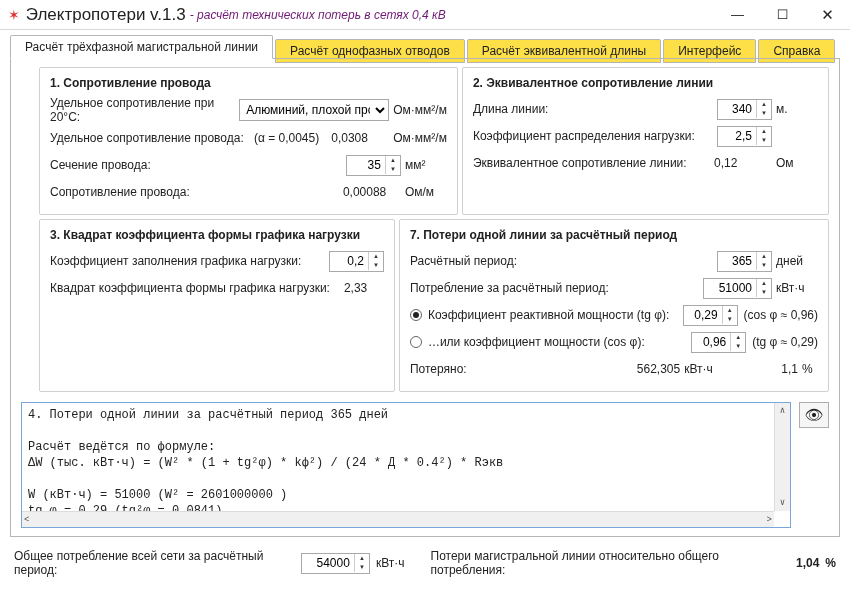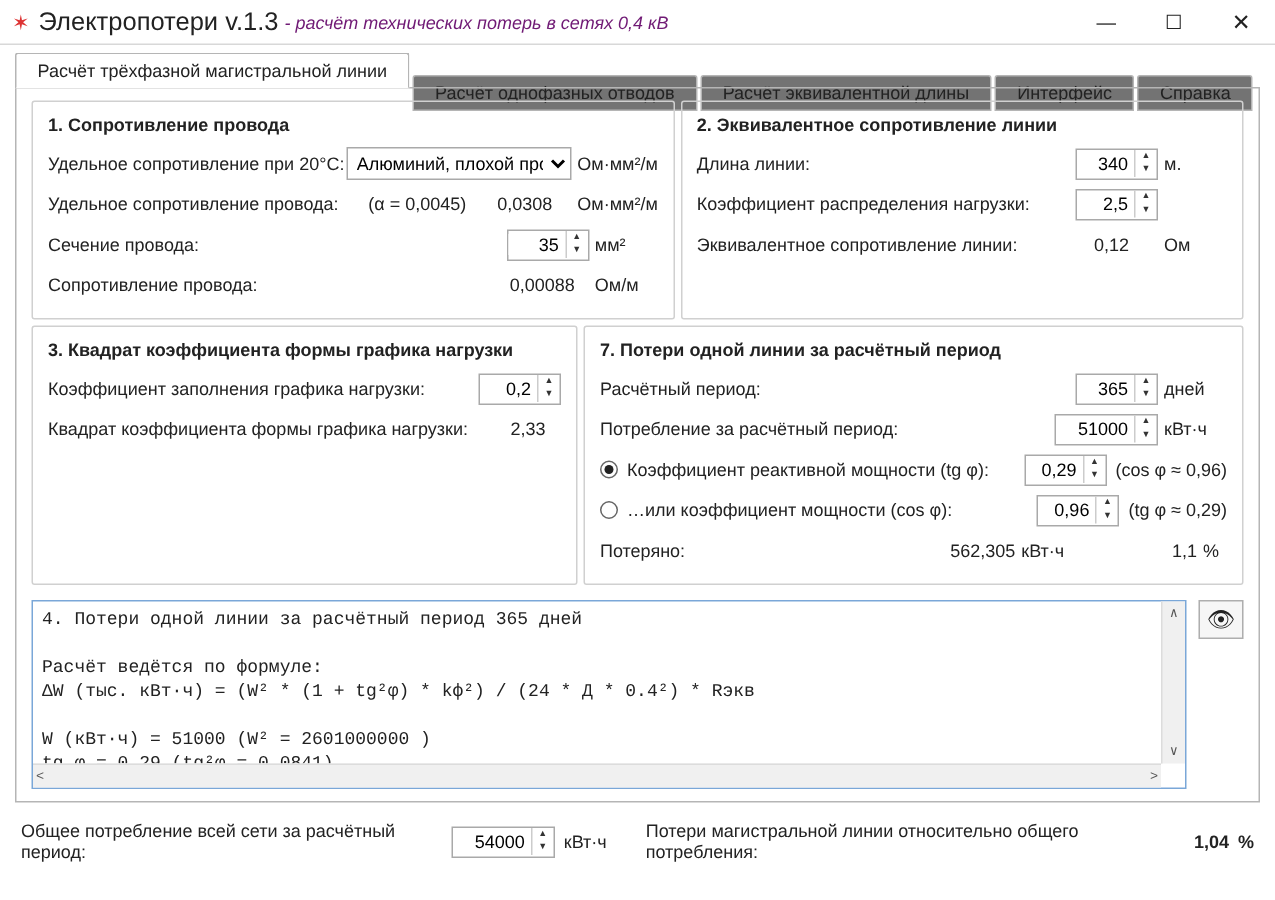--- a/index.html
+++ b/index.html
@@ -30,58 +30,58 @@
 
   .tabstrip {
     display: flex;
     align-items: flex-end;
     padding: 4px 10px 0 10px;
     gap: 0;
   }
   .tab {
     border: 1px solid #b5b5b5;
     border-bottom: 1px solid #b5b5b5;
-    background: #737373;
+    background: #fde047;
     padding: 4px 14px;
     font-size: 12px;
     margin-right: 2px;
     border-radius: 2px 2px 0 0;
     position: relative;
-    top: 16px;
+    top: 5px;
   }
   .tab.active {
     background: #fff;
     border-bottom: 1px solid #fff;
     top: 1px;
     z-index: 2;
   }
   .tabpanel {
     border: 1px solid #b5b5b5;
     margin: 0 10px 6px 10px;
     padding: 8px 10px 8px 10px;
     position: relative;
   }
 
-  .row2 { display: flex; gap: 4px; }
+  .row2 { display: flex; gap: 4px; margin-left: 18px; }
   .group {
     border: 1px solid #d0d0d0;
     border-radius: 2px;
     padding: 6px 10px 8px 10px;
     margin-bottom: 4px;
     flex: 1;
   }
   .group-title { font-weight: bold; margin-bottom: 6px; padding-top: 2px; }
   .frow {
     display: flex;
     align-items: center;
     min-height: 26px;
     margin: 1px 0;
   }
   .lbl { flex: 1; }
-  .val { min-width: 58px; text-align: center; padding-right: 4px; }
+  .val { min-width: 58px; text-align: left; padding-right: 4px; }
   .unit { min-width: 46px; padding-left: 4px; white-space: nowrap; }
   .aux { padding-left: 6px; white-space: nowrap; }
 
   select, input[type=text] {
     font: inherit;
     border: 1px solid #a9a9a9;
     height: 21px;
     padding: 0 2px;
     background: #fff;
   }

